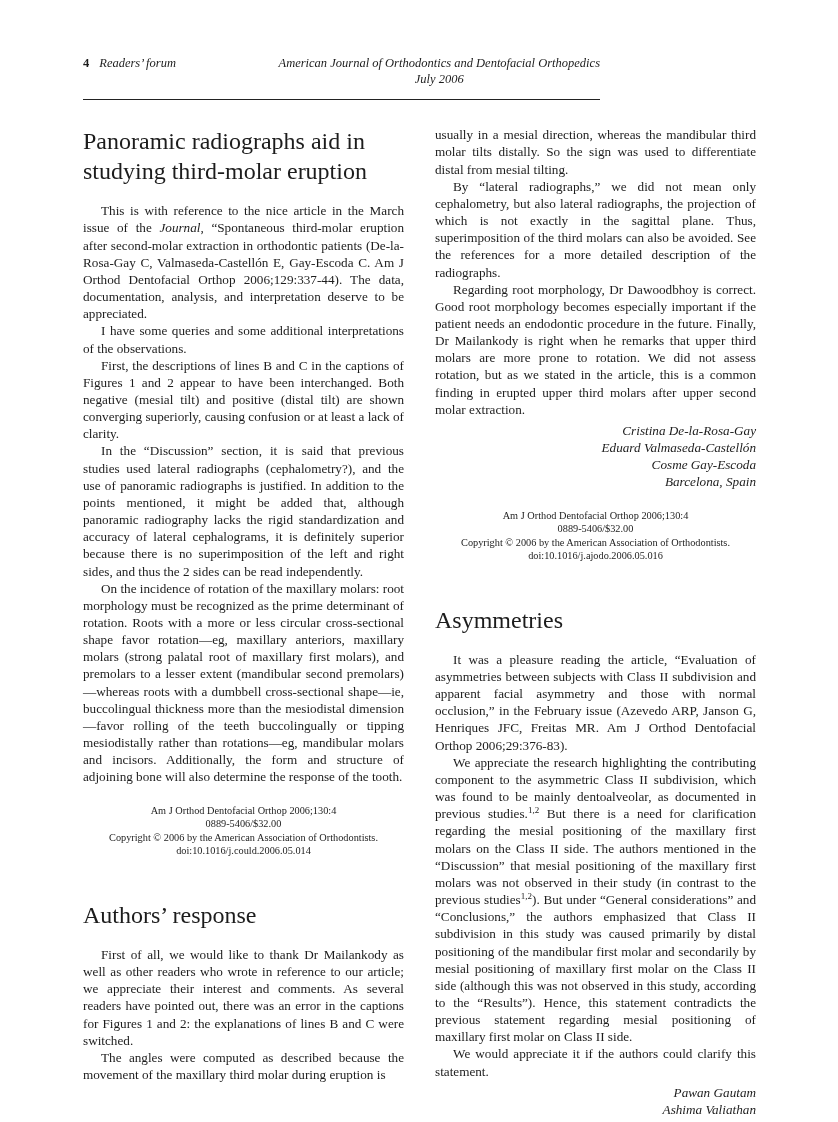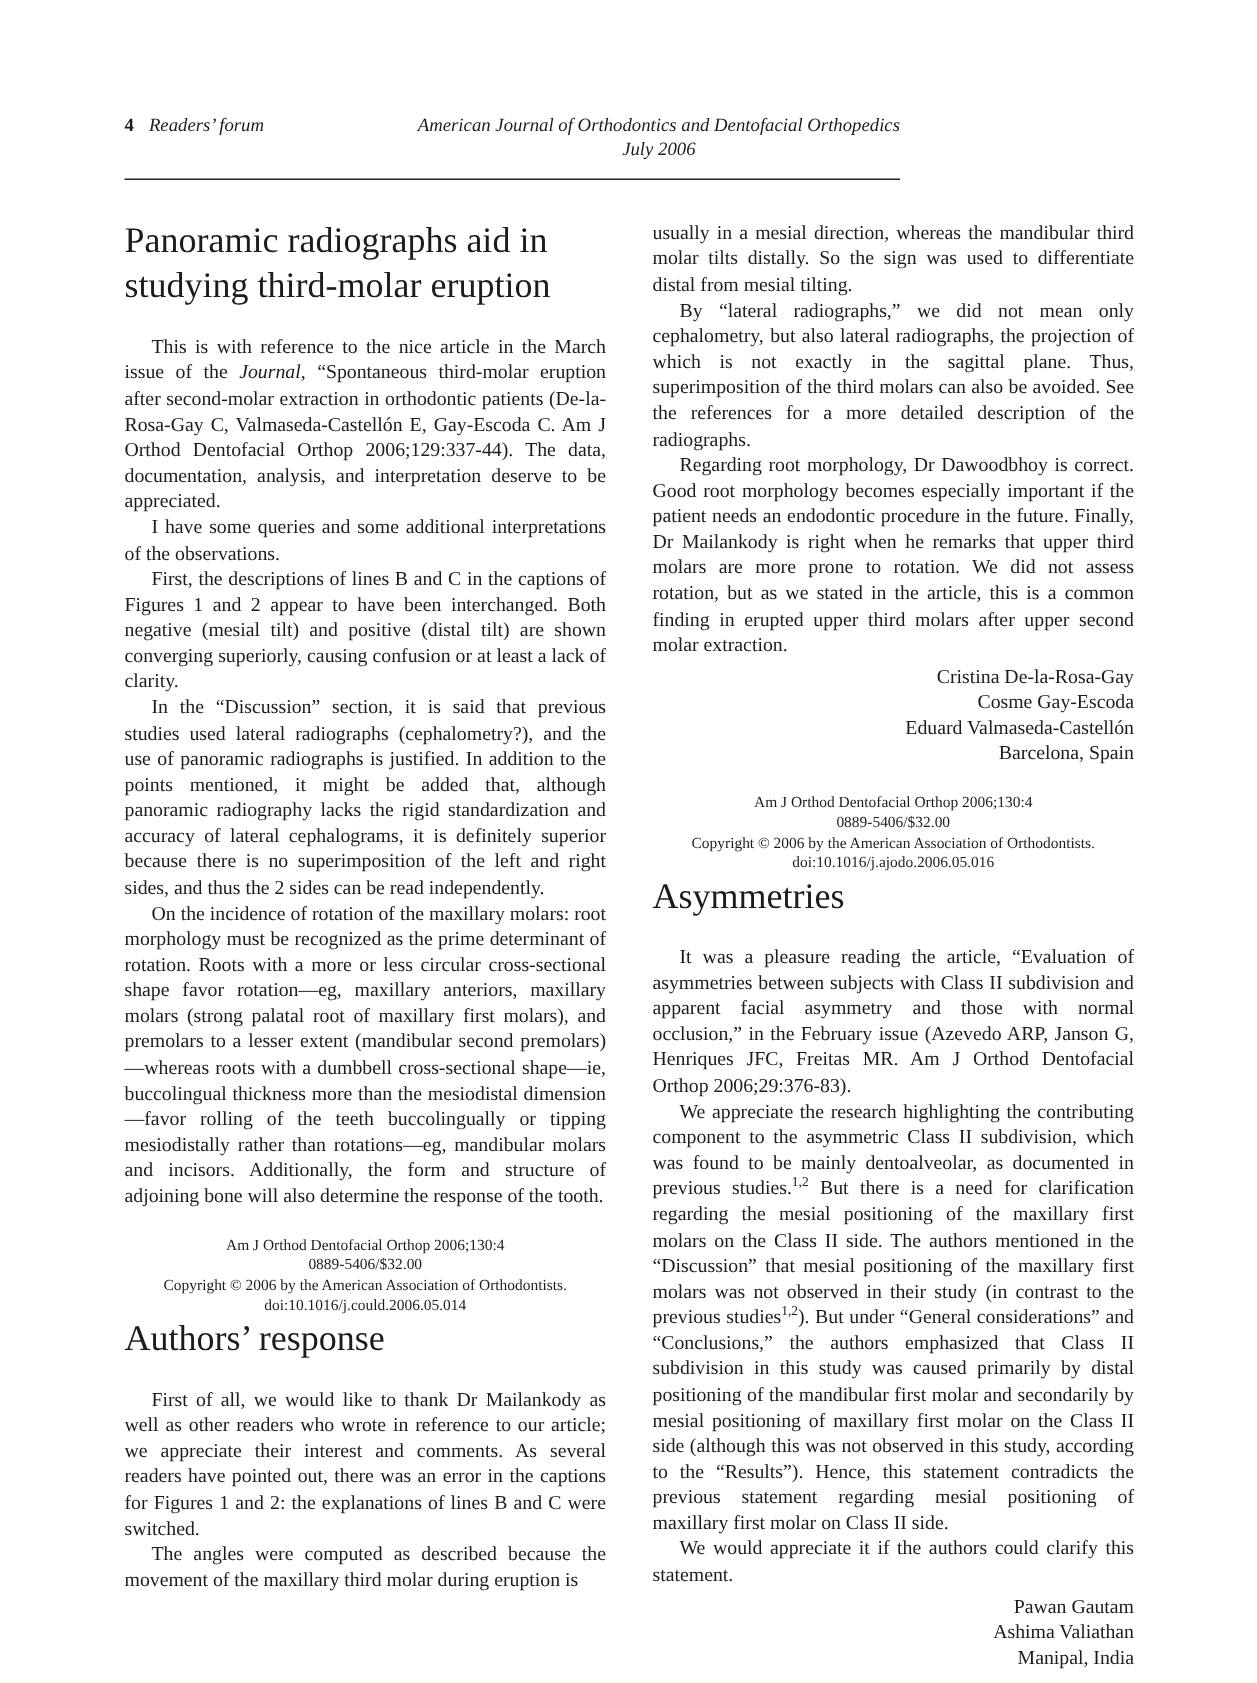--- a/index.html
+++ b/index.html
@@ -12,21 +12,21 @@
     height: 1122px;
     font-family: "Liberation Serif", "DejaVu Serif", serif;
     color: #1c1c1c;
     position: relative;
     overflow: hidden;
   }
   .page {
     box-sizing: border-box;
     width: 681px;
     height: 1122px;
-    padding: 76px 81px 30px 83px;
+    padding: 56px 81px 30px 83px;
   }
   
   .page-header {
     display: flex;
     justify-content: space-between;
     align-items: flex-start;
     font-size: 12.5px;
     line-height: 1.25;
   }
   .header-left { white-space: nowrap; }
@@ -48,37 +48,38 @@
     width: 321px;
     flex: 0 0 321px;
   }
   
   .article-title {
     font-size: 24px;
     font-weight: normal;
     line-height: 1.25;
     margin: 0 0 16px 0;
   }
-  .section-gap { }
+  .section-gap { margin-top: 42px; }
   p.body-par {
     margin: 0;
     font-size: 13.2px;
     line-height: 1.3;
     text-align: justify;
     text-indent: 18px;
   }
   p.noindent { text-indent: 0; }
   sup {
     font-size: 9px;
     line-height: 0;
     vertical-align: super;
   }
   .signature {
     margin-top: 4px;
     text-align: right;
+    font-style: italic;
     font-size: 13.2px;
     line-height: 1.3;
   }
   .citation {
     margin-top: 18px;
     font-size: 10.3px;
     line-height: 1.32;
     text-align: center;
   }
 </style>
@@ -126,22 +127,22 @@
     </div>
 
     <div class="col">
 
       <p class="body-par noindent">usually in a mesial direction, whereas the mandibular third molar tilts distally. So the sign was used to differentiate distal from mesial tilting.</p>
       <p class="body-par">By “lateral radiographs,” we did not mean only cephalometry, but also lateral radiographs, the projection of which is not exactly in the sagittal plane. Thus, superimposition of the third molars can also be avoided. See the references for a more detailed description of the radiographs.</p>
       <p class="body-par">Regarding root morphology, Dr Dawoodbhoy is correct. Good root morphology becomes especially important if the patient needs an endodontic procedure in the future. Finally, Dr Mailankody is right when he remarks that upper third molars are more prone to rotation. We did not assess rotation, but as we stated in the article, this is a common finding in erupted upper third molars after upper second molar extraction.</p>
 
       <div class="signature">
         <div>Cristina De-la-Rosa-Gay</div>
+        <div>Eduard Valmaseda-Castellón</div>
         <div>Cosme Gay-Escoda</div>
-        <div>Eduard Valmaseda-Castellón</div>
         <div>Barcelona, Spain</div>
       </div>
 
       <div class="citation">
         <div>Am J Orthod Dentofacial Orthop 2006;130:4</div>
         <div>0889-5406/$32.00</div>
         <div>Copyright © 2006 by the American Association of Orthodontists.</div>
         <div>doi:10.1016/j.ajodo.2006.05.016</div>
       </div>
 

